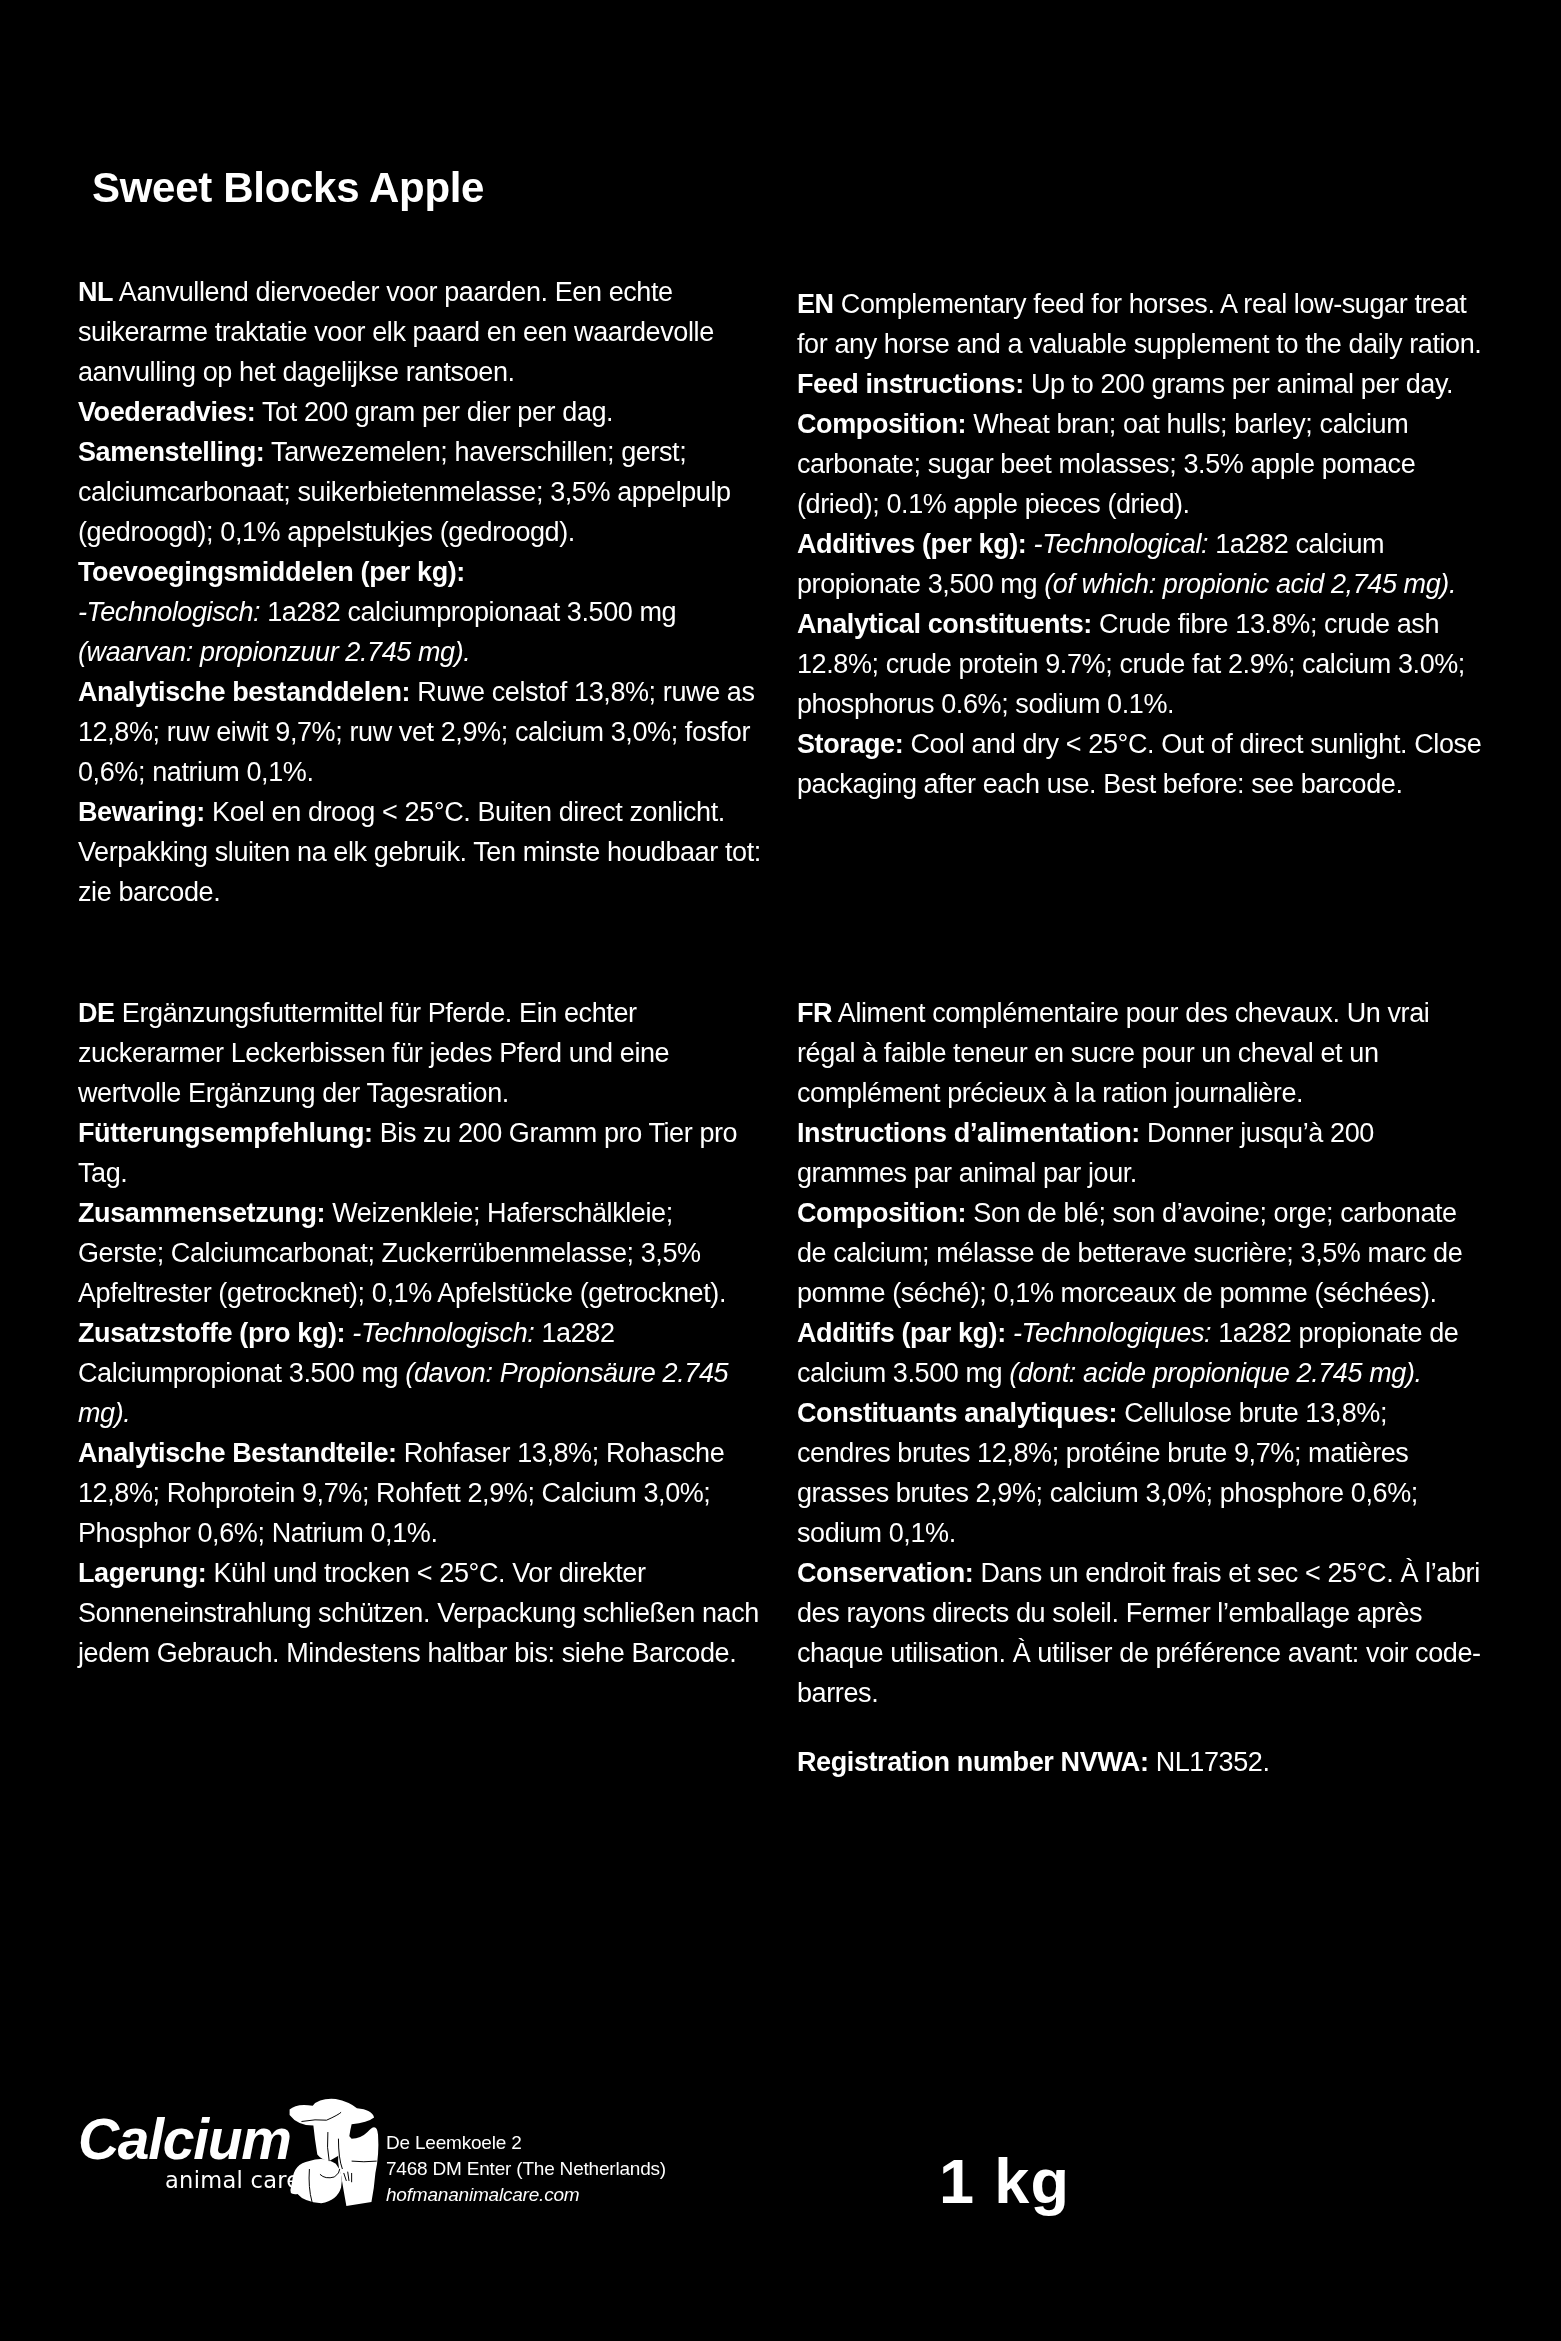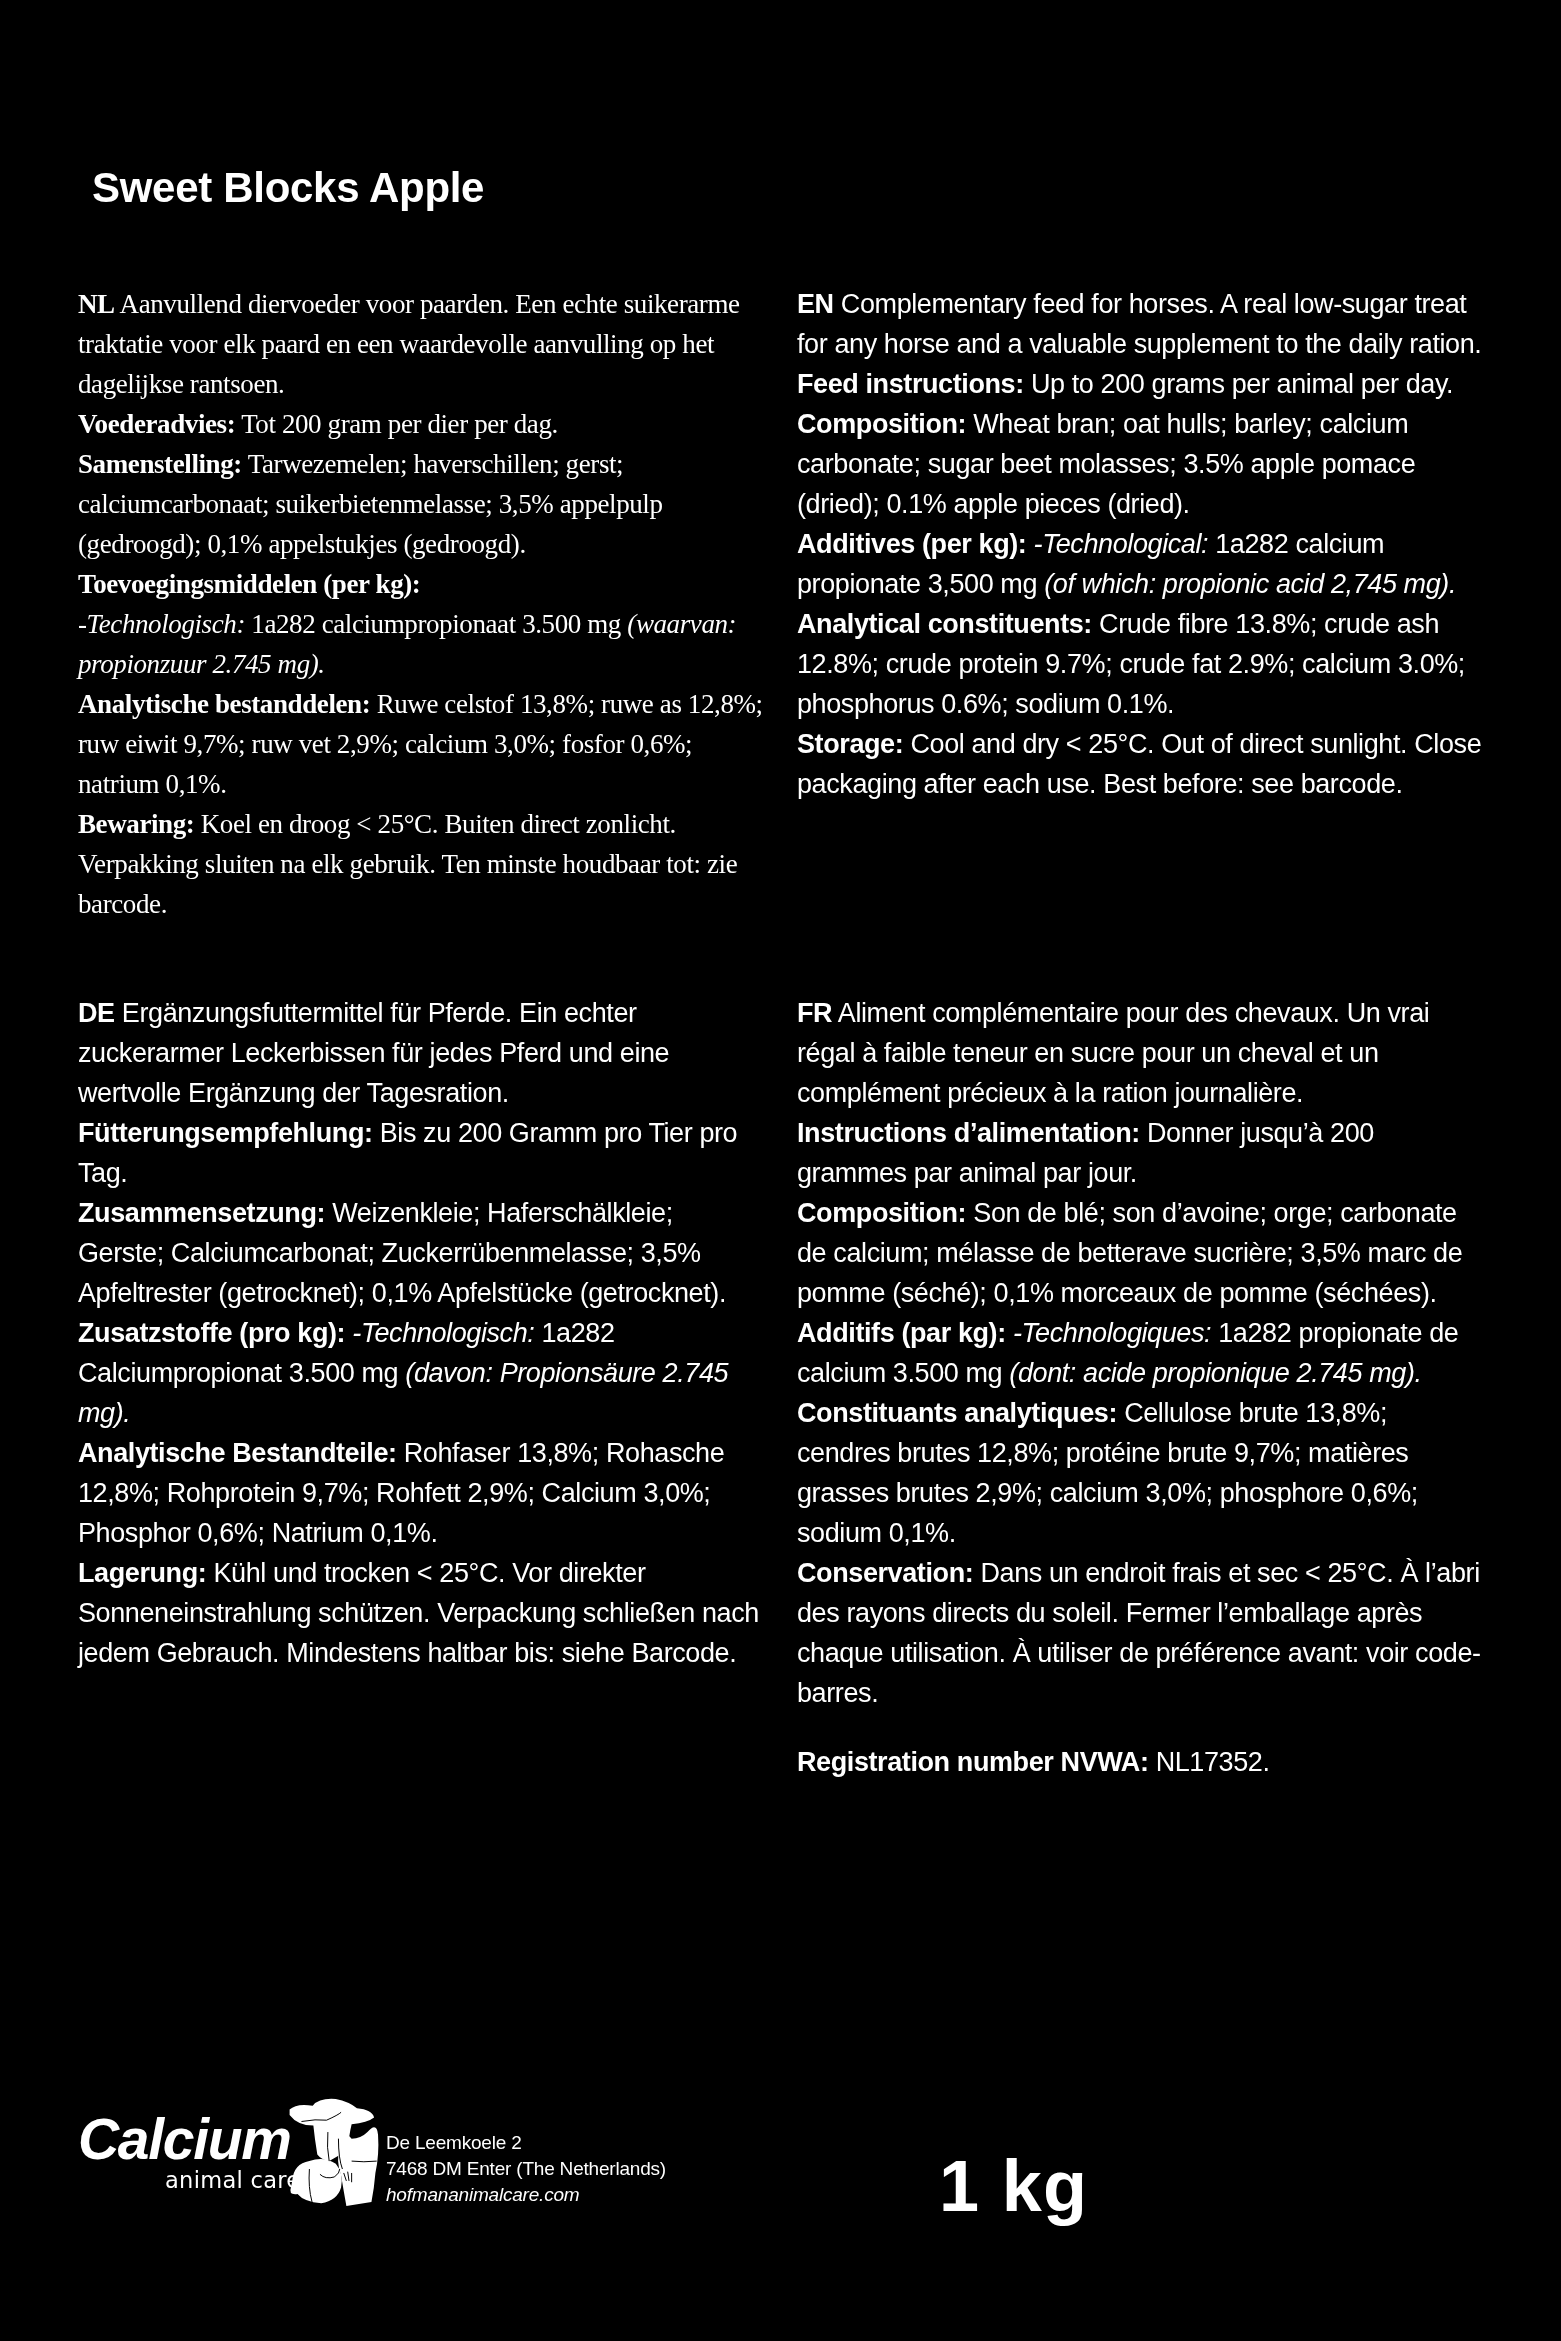--- a/index.html
+++ b/index.html
@@ -79,33 +79,33 @@
       left: 386px;
       top: 2130px;
       font-size: 19px;
       line-height: 26px;
       letter-spacing: -0.2px;
     }
     .weight {
       position: absolute;
       left: 939px;
       top: 2150px;
-      font-size: 72px;
+      font-size: 63px;
       font-weight: bold;
       line-height: 1;
       letter-spacing: 1.3px;
       text-align: right;
     }
   </style>
 </head>
 <body>
 
 <h1 class="title">Sweet Blocks Apple</h1>
 
-<div class="col col-left" style="top: 284px; font-family: Liberation Serif, serif;">
+<div class="col col-left" style="top: 272px;">
   <div class="block">
     <span class="para"><span class="b">NL</span><span> Aanvullend diervoeder voor paarden. Een echte suikerarme traktatie voor elk paard en een waardevolle aanvulling op het dagelijkse rantsoen.</span></span>
     <span class="para"><span class="b">Voederadvies:</span><span> Tot 200 gram per dier per dag.</span></span>
     <span class="para"><span class="b">Samenstelling:</span><span> Tarwezemelen; haverschillen; gerst; calciumcarbonaat; suikerbietenmelasse; 3,5% appelpulp (gedroogd); 0,1% appelstukjes (gedroogd).</span></span>
     <span class="para"><span class="b">Toevoegingsmiddelen (per kg):</span><br><span class="i"> -Technologisch:</span><span> 1a282 calciumpropionaat 3.500 mg </span><span class="i">(waarvan: propionzuur 2.745 mg).</span></span>
     <span class="para"><span class="b">Analytische bestanddelen:</span><span> Ruwe celstof 13,8%; ruwe as 12,8%; ruw eiwit 9,7%; ruw vet 2,9%; calcium 3,0%; fosfor 0,6%; natrium 0,1%.</span></span>
     <span class="para"><span class="b">Bewaring:</span><span> Koel en droog &lt; 25°C. Buiten direct zonlicht. Verpakking sluiten na elk gebruik. Ten minste houdbaar tot: zie barcode.</span></span>
   </div>
 </div>
 

